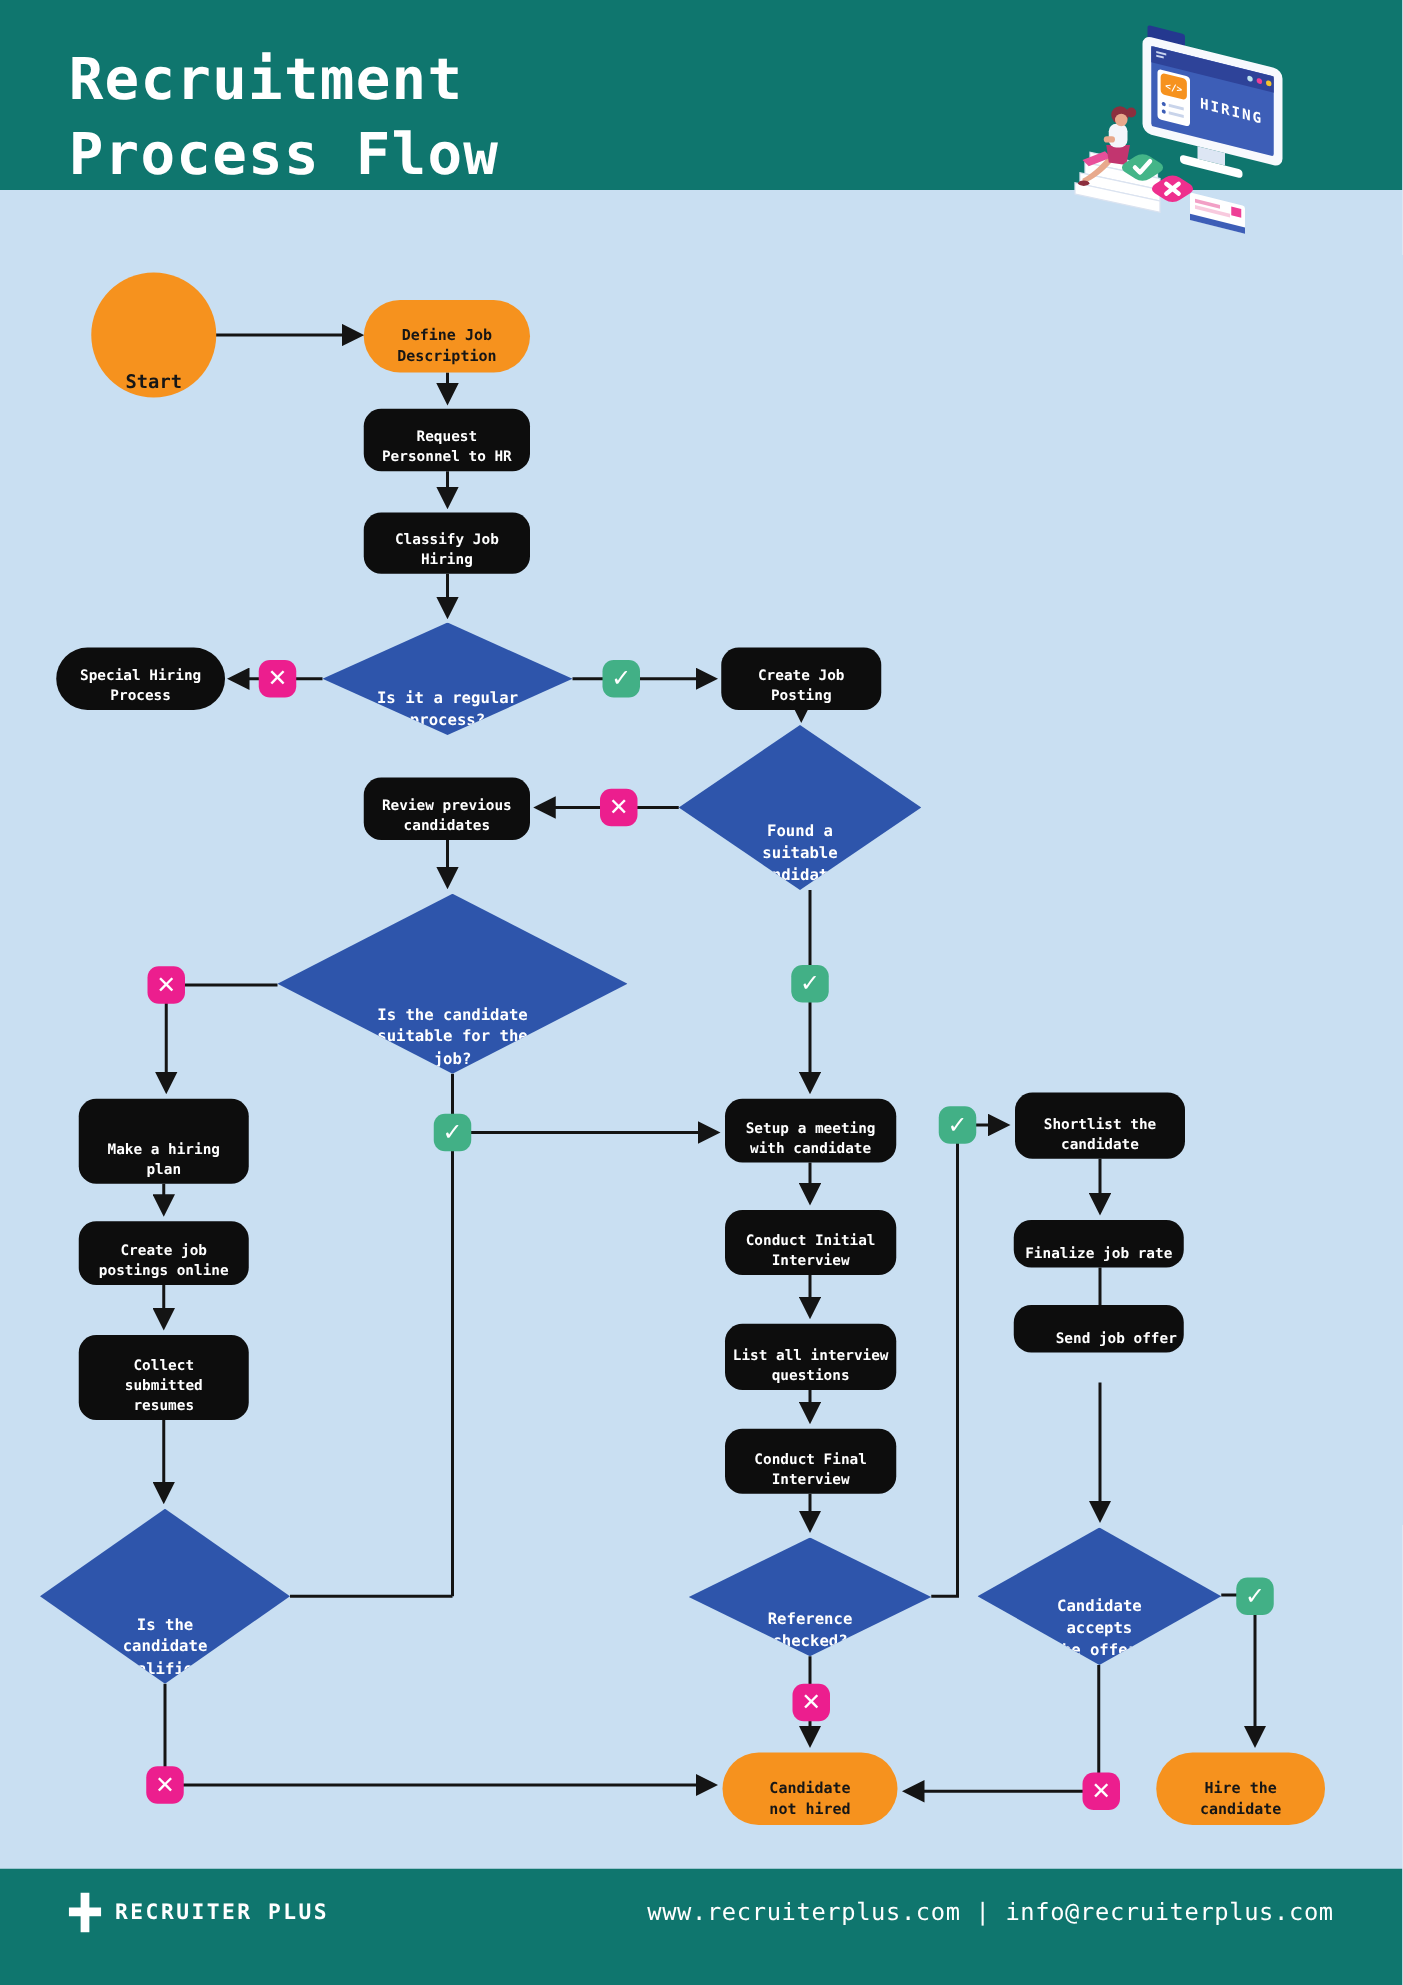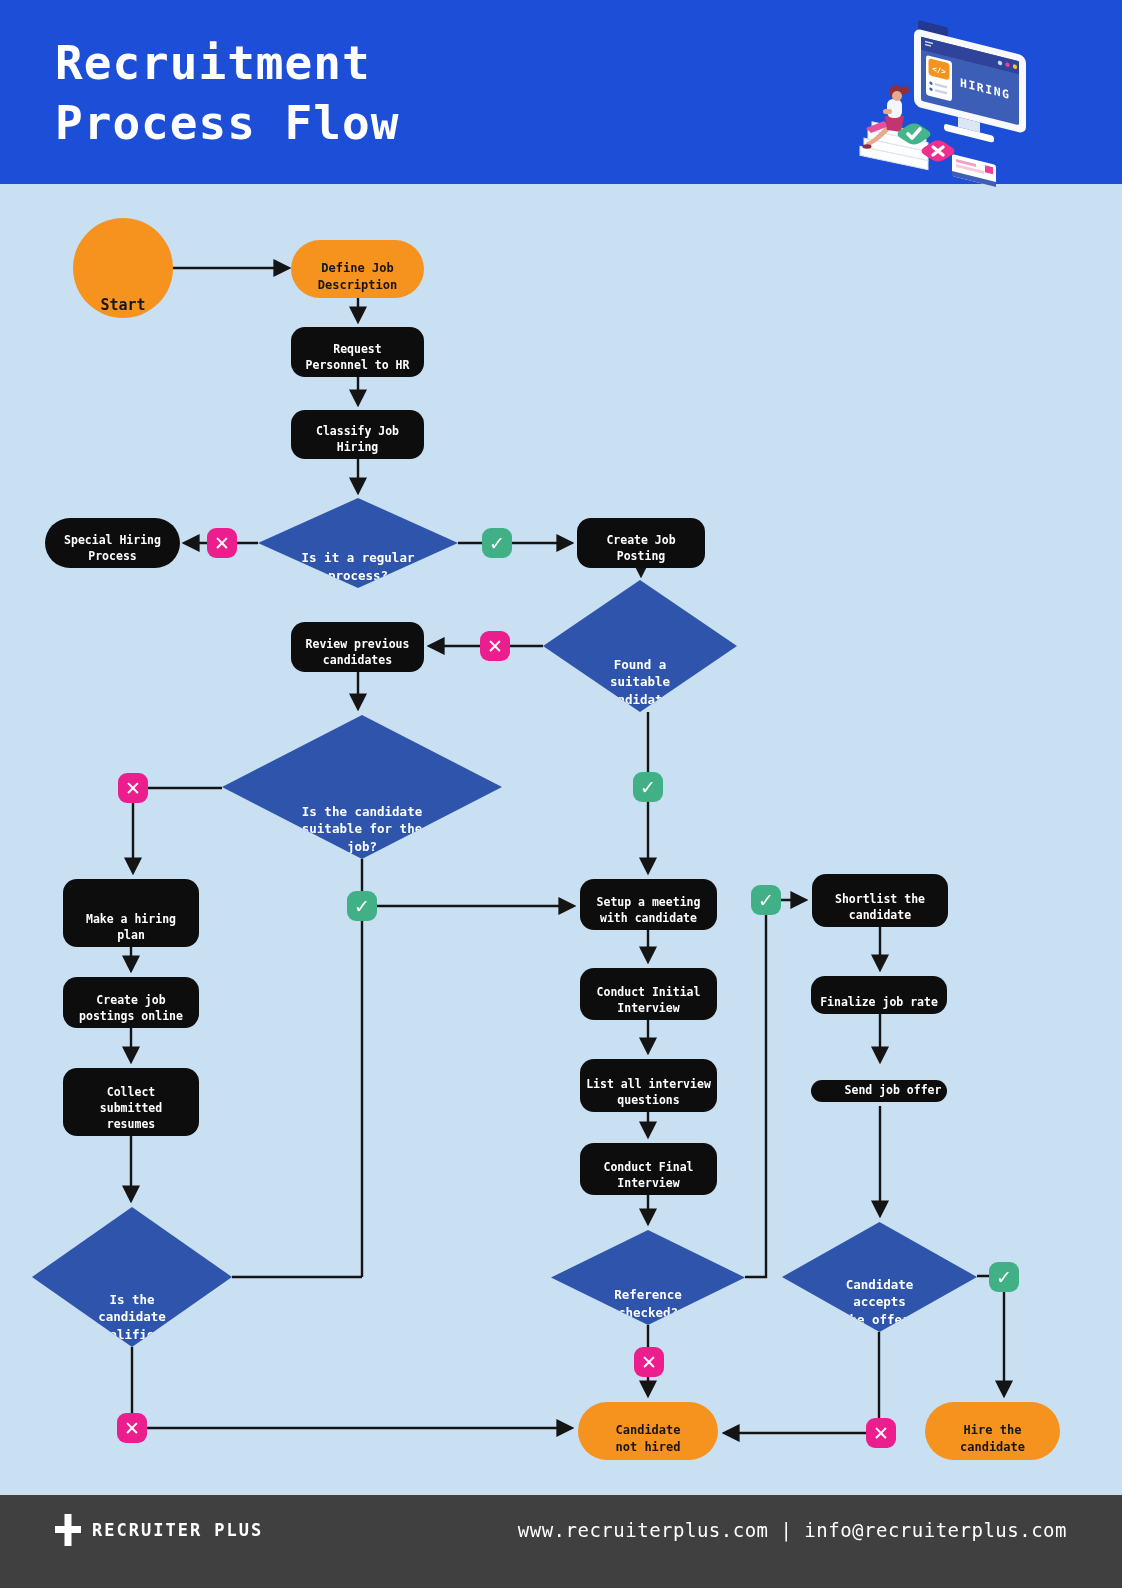--- a/index.html
+++ b/index.html
@@ -1,22 +1,22 @@
 <!DOCTYPE html>
 <html><head>
 <meta charset="utf-8">
 <style>
   html,body{margin:0;padding:0;background:#e8eef6;}
   .page{position:relative;width:1122px;height:1588px;background:#c9dff2;overflow:hidden;
         font-family:"DejaVu Sans Mono", monospace;}
   
-  .header{position:absolute;left:0;top:0;width:100%;height:184px;background:#1d4ed8;}
+  .header{position:absolute;left:0;top:0;width:100%;height:152px;background:#0f766e;}
   .title{position:absolute;left:55px;top:34px;color:#ffffff;font-size:46px;font-weight:bold;
          line-height:1.3;letter-spacing:1px;white-space:pre-line;}
-  .footer{position:absolute;left:0;top:1495px;width:100%;height:93px;background:#404040;
+  .footer{position:absolute;left:0;top:1495px;width:100%;height:93px;background:#0f766e;
           display:flex;align-items:center;justify-content:space-between;box-sizing:border-box;
           padding:0 55px 24px 55px;color:#fff;}
   .brand{display:flex;align-items:center;gap:11px;font-size:17px;font-weight:bold;letter-spacing:2px;}
   .contact{font-size:19px;letter-spacing:.5px;}
   
   .flow-lines{position:absolute;left:0;top:0;z-index:1;pointer-events:none;}
   
   .node{position:absolute;z-index:2;display:flex;align-items:flex-end;justify-content:center;
         text-align:center;box-sizing:border-box;padding:4px;}
   .process{background:#0d0d0d;color:#ffffff;border-radius:14px;font-size:11.5px;
@@ -252,21 +252,21 @@
 
   <div class="node process" style="left:812px;top:874px;width:136px;height:53px;">
       <span class="lbl">Shortlist the
 candidate</span>
     </div>
 
   <div class="node process" style="left:811px;top:976px;width:136px;height:38px;">
       <span class="lbl">Finalize job rate</span>
     </div>
 
-  <div class="node process" style="left:811px;top:1080px;width:136px;height:22px;padding-left:32px;">
+  <div class="node process" style="left:811px;top:1044px;width:136px;height:38px;padding-left:32px;">
       <span class="lbl">Send job offer</span>
     </div>
 
   <div class="node decision" style="left:782px;top:1222px;width:195px;height:110px;">
       <span class="lbl">Candidate
 accepts
 the offer?</span>
     </div>
 
   <div class="node orange pill" style="left:578px;top:1402px;width:140px;height:58px;">

